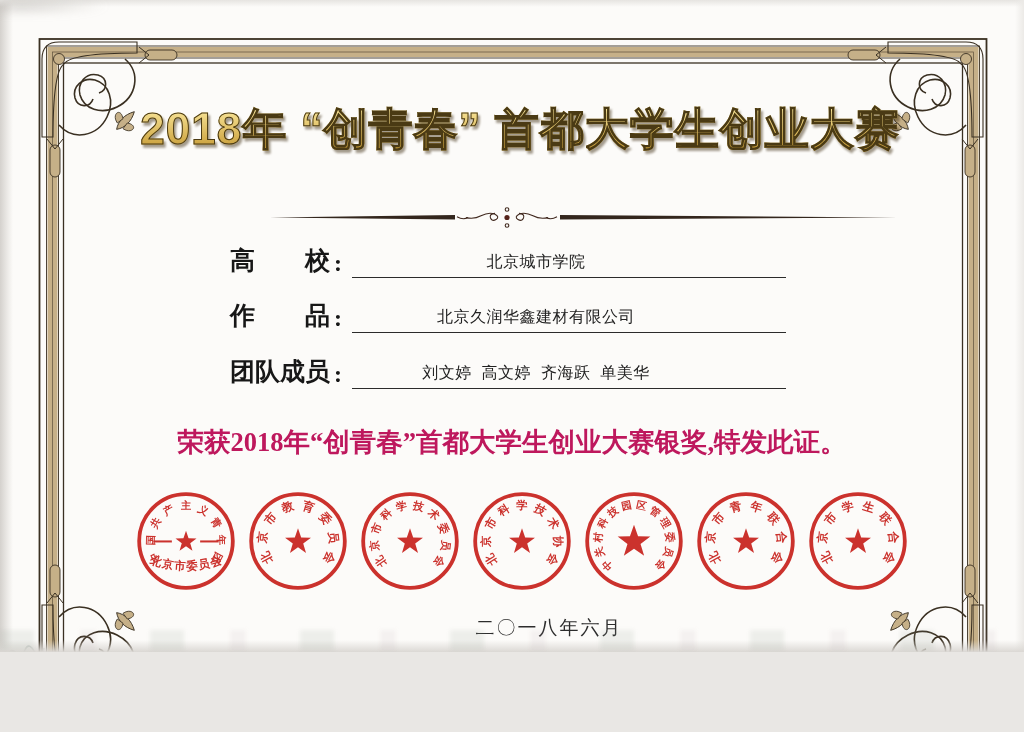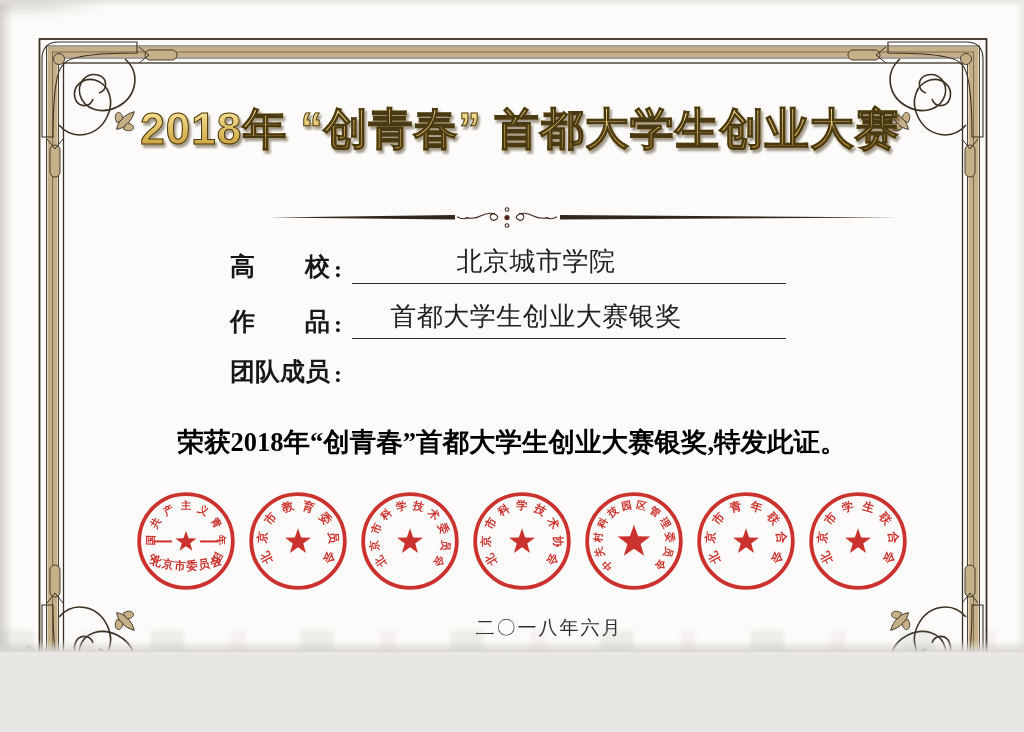--- a/index.html
+++ b/index.html
@@ -40,25 +40,25 @@
     white-space:nowrap;
   }
   
   .row{position:absolute;left:230px;width:556px;display:flex;align-items:flex-end;}
   .lab{width:100px;display:flex;justify-content:space-between;margin-bottom:1px;
     font-family:"Liberation Serif","DejaVu Serif",serif;font-size:25px;font-weight:700;color:#171717;}
   .colon{font-family:"Liberation Serif","DejaVu Serif",serif;font-size:24px;font-weight:700;
     margin:0 2px 1px 4px;color:#171717;}
   .uline{flex:1;margin-left:8px;border-bottom:1.6px solid #2b2b2b;text-align:center;
     padding-bottom:4px;padding-right:66px;}
-  .val{font-size:26px;color:#222;white-space:pre;letter-spacing:.5px;}
+  .val{font-size:16px;color:#222;white-space:pre;letter-spacing:.5px;}
   
   .award{position:absolute;left:0;right:0;top:424px;text-align:center;
     font-family:"Liberation Serif","DejaVu Serif",serif;
-    font-size:26.5px;font-weight:600;color:#000000;white-space:nowrap;}
+    font-size:26.5px;font-weight:600;color:#be185d;white-space:nowrap;}
   .date{position:absolute;left:0;right:0;top:615px;text-align:center;padding-left:34px;
     font-size:19px;letter-spacing:2px;color:#2d2d2d;margin-left:40px;}
   
   .seals{position:absolute;left:133px;top:488px;display:flex;gap:6px;}
   .seal{width:106px;height:106px;display:block;}
 </style>
 </head>
 <body>
 
 <div class="scan">
@@ -132,31 +132,34 @@
       <span class="val">北京城市学院</span>
     </span>
   </div>
   <div class="row" style="top:299px">
     <span class="lab spread">
         <span>作</span>
         <span>品</span>
       </span>
       <span class="colon">:</span>
     <span class="uline">
-      <span class="val">首都大学生创业大赛银奖</span>
+      <span class="val">北京久润华鑫建材有限公司</span>
     </span>
   </div>
   <div class="row" style="top:355px">
     <span class="lab spread">
         <span>团</span>
         <span>队</span>
         <span>成</span>
         <span>员</span>
       </span>
       <span class="colon">:</span>
+    <span class="uline">
+      <span class="val">刘文婷  高文婷  齐海跃  单美华</span>
+    </span>
   </div>
 
   <div class="award">荣获2018年“创青春”首都大学生创业大赛银奖,特发此证。</div>
 
   <div class="seals">
       <svg viewBox="0 0 120 120" class="seal" style="color: rgb(200, 35, 30);">
         <g opacity="0.93">
           <circle cx="60" cy="60" r="53" fill="none" stroke="currentColor" stroke-width="4.3"></circle>
           <path d="M60.0,48.5L62.9,57.0L71.9,57.1L64.8,62.5L67.3,71.1L60.0,66.0L52.7,71.1L55.2,62.5L48.1,57.1L57.1,57.0Z" fill="currentColor"></path>
           <line x1="23" y1="60.5" x2="44" y2="60.5" stroke="currentColor" stroke-width="2.3"></line>

